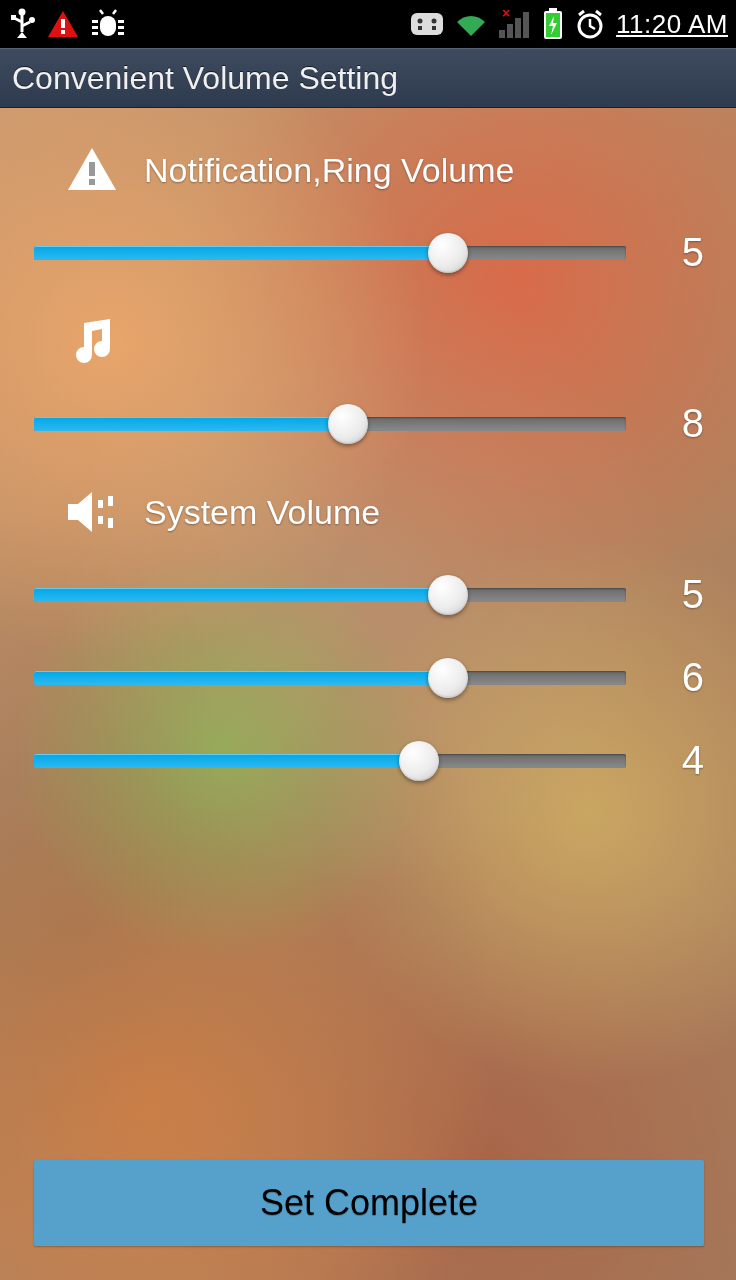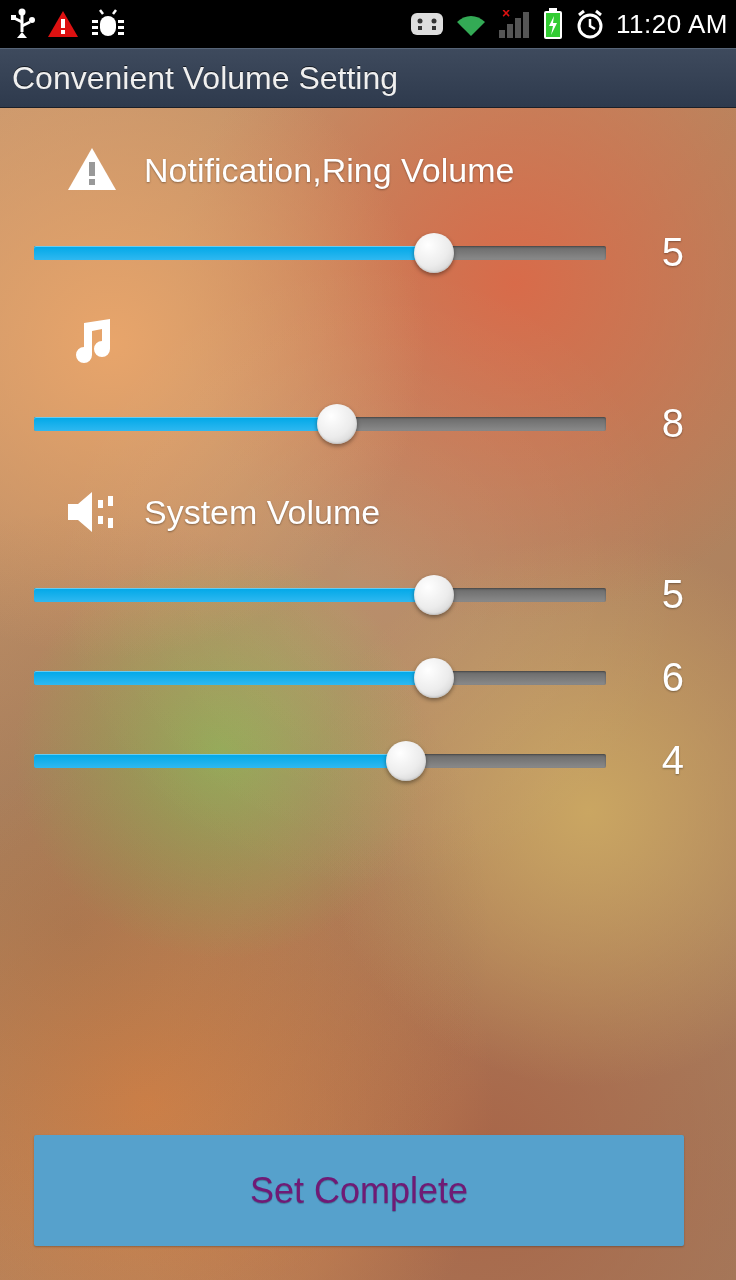--- a/index.html
+++ b/index.html
@@ -12,21 +12,21 @@
     background: #000;
     display: flex;
     align-items: center;
     padding: 0 8px;
     color: #fff;
     font-size: 26px;
   }
   .status-left { display: flex; align-items: center; gap: 10px; }
   .status-right { margin-left: auto; display: flex; align-items: center; gap: 10px; }
   .status-icon { display: inline-flex; align-items: center; justify-content: center; }
-  .clock-text { letter-spacing: 0.5px; }
+  .clock-text { letter-spacing: 0.5px; text-decoration: underline; }
 
   
   .title-bar {
     height: 60px;
     background: linear-gradient(to bottom, #3e4a5d 0%, #2e3a4d 100%);
     border-top: 1px solid #566477;
     border-bottom: 1px solid #1a1f28;
     display: flex;
     align-items: center;
     padding: 0 12px;
@@ -41,21 +41,21 @@
     position: relative;
     height: calc(1280px - 48px - 60px);
     background:
       radial-gradient(circle at 15% 20%, #e8a56b 0%, transparent 28%),
       radial-gradient(circle at 70% 15%, #d86b4a 0%, transparent 30%),
       radial-gradient(circle at 30% 55%, #9cb25a 0%, transparent 25%),
       radial-gradient(circle at 80% 60%, #caa662 0%, transparent 30%),
       radial-gradient(circle at 20% 85%, #d9864a 0%, transparent 30%),
       radial-gradient(circle at 65% 90%, #a86548 0%, transparent 30%),
       linear-gradient(135deg, #c9986e 0%, #b58760 40%, #a47a5c 100%);
-    padding: 34px 52px 34px 34px;
+    padding: 34px 32px 34px 34px;
     display: flex;
     flex-direction: column;
   }
   .content::before{
     content:"";
     position:absolute;
     inset:0;
     background:
       radial-gradient(circle at 50% 40%, rgba(255,255,255,0.08), transparent 40%),
       radial-gradient(circle at 10% 70%, rgba(40,40,40,0.15), transparent 40%);
@@ -129,27 +129,27 @@
     width: 50px;
     text-align: right;
     color: #fff;
     font-size: 40px;
     font-weight: 500;
     text-shadow: 0 1px 2px rgba(0,0,0,0.35);
   }
 
   .set-btn {
     margin-top: auto;
-    height: 111px;
+    height: 86px;
     background: #56a1cc;
     border-radius: 2px;
     display: flex;
     align-items: center;
     justify-content: center;
-    color: #701a75;
+    color: #000000;
     font-size: 36px;
     font-weight: 500;
     text-shadow: 0 1px 1px rgba(0,0,0,0.25);
     box-shadow: 0 1px 2px rgba(0,0,0,0.25);
     position: relative;
     z-index: 1;
   }
 </style>
 </head>
 <body>

